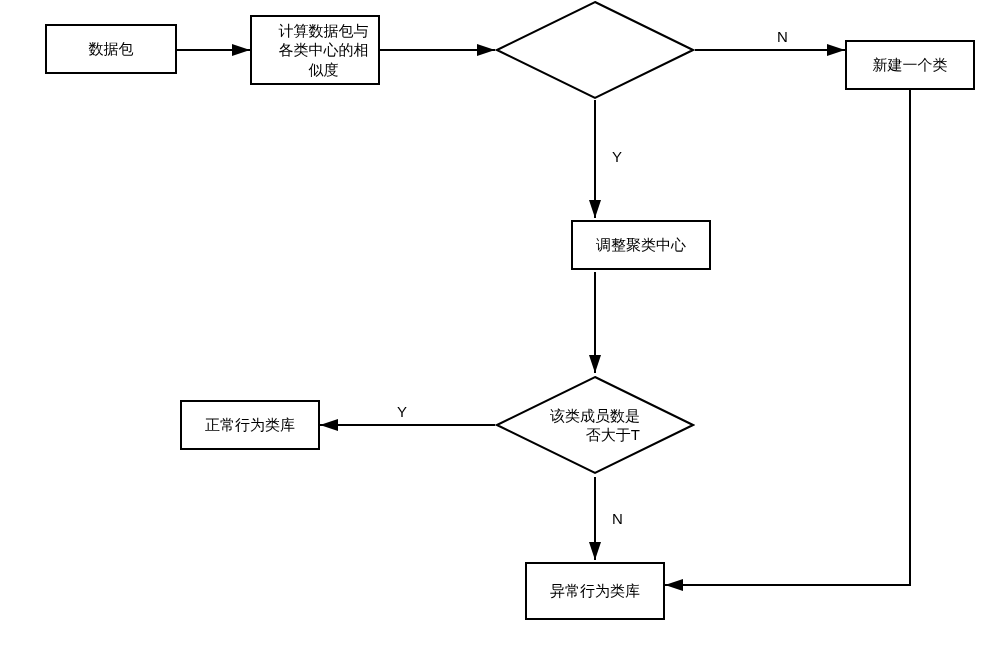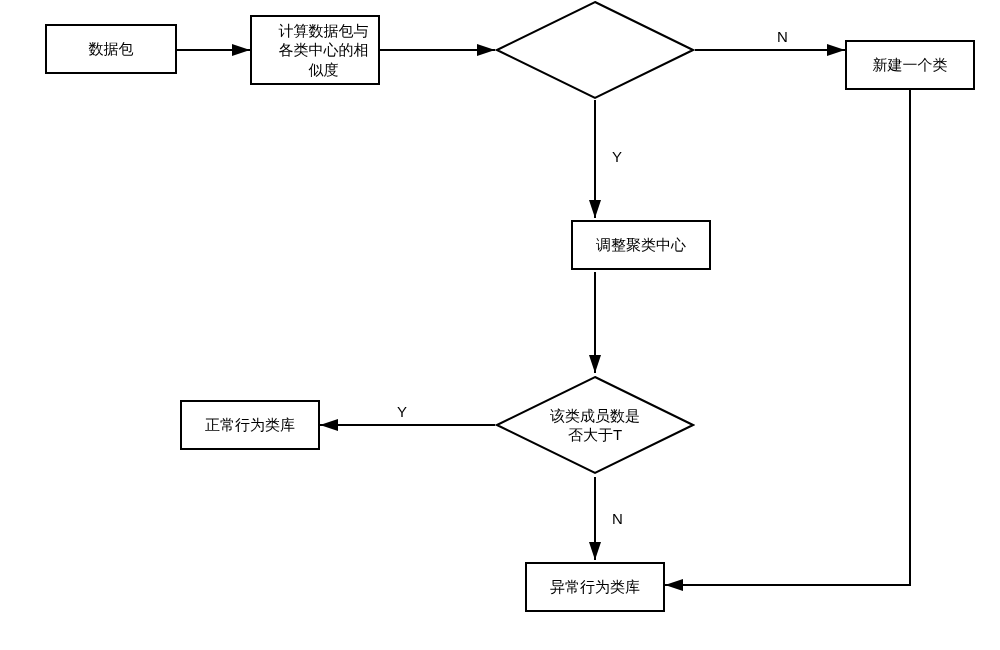--- a/index.html
+++ b/index.html
@@ -101,29 +101,29 @@
 </div>
 
 <div class="box" style="left:525px; top:220px; width:140px; height:50px;margin-left:46px;">
   <span>调整聚类中心</span>
 </div>
 
 <div class="diamond" style="left:495px; top:375px; width:200px; height:100px;">
   <svg class="diamond-shape" viewBox="0 0 200 100" preserveAspectRatio="none">
     <polygon points="100,2 198,50 100,98 2,50" fill="#fff" stroke="#000" stroke-width="2"></polygon>
   </svg>
-  <span class="diamond-text" style="white-space:pre-line;">该类成员数是
+  <span class="diamond-text" style="white-space:pre-line;text-align:right;">该类成员数是
 否大于T</span>
 </div>
 
 <div class="box" style="left:180px; top:400px; width:140px; height:50px;align-items:center;">
   <span>正常行为类库</span>
 </div>
 
-<div class="box" style="left:525px; top:562px; width:140px; height:50px;">
+<div class="box" style="left:525px; top:562px; width:140px; height:58px;">
   <span>异常行为类库</span>
 </div>
 
 <span class="edge-label" style="left:775px; top:28px;">N</span>
 
 <span class="edge-label" style="left:610px; top:148px;">Y</span>
 
 <span class="edge-label" style="left:395px; top:403px;">Y</span>
 
 <span class="edge-label" style="left:610px; top:510px;">N</span>

